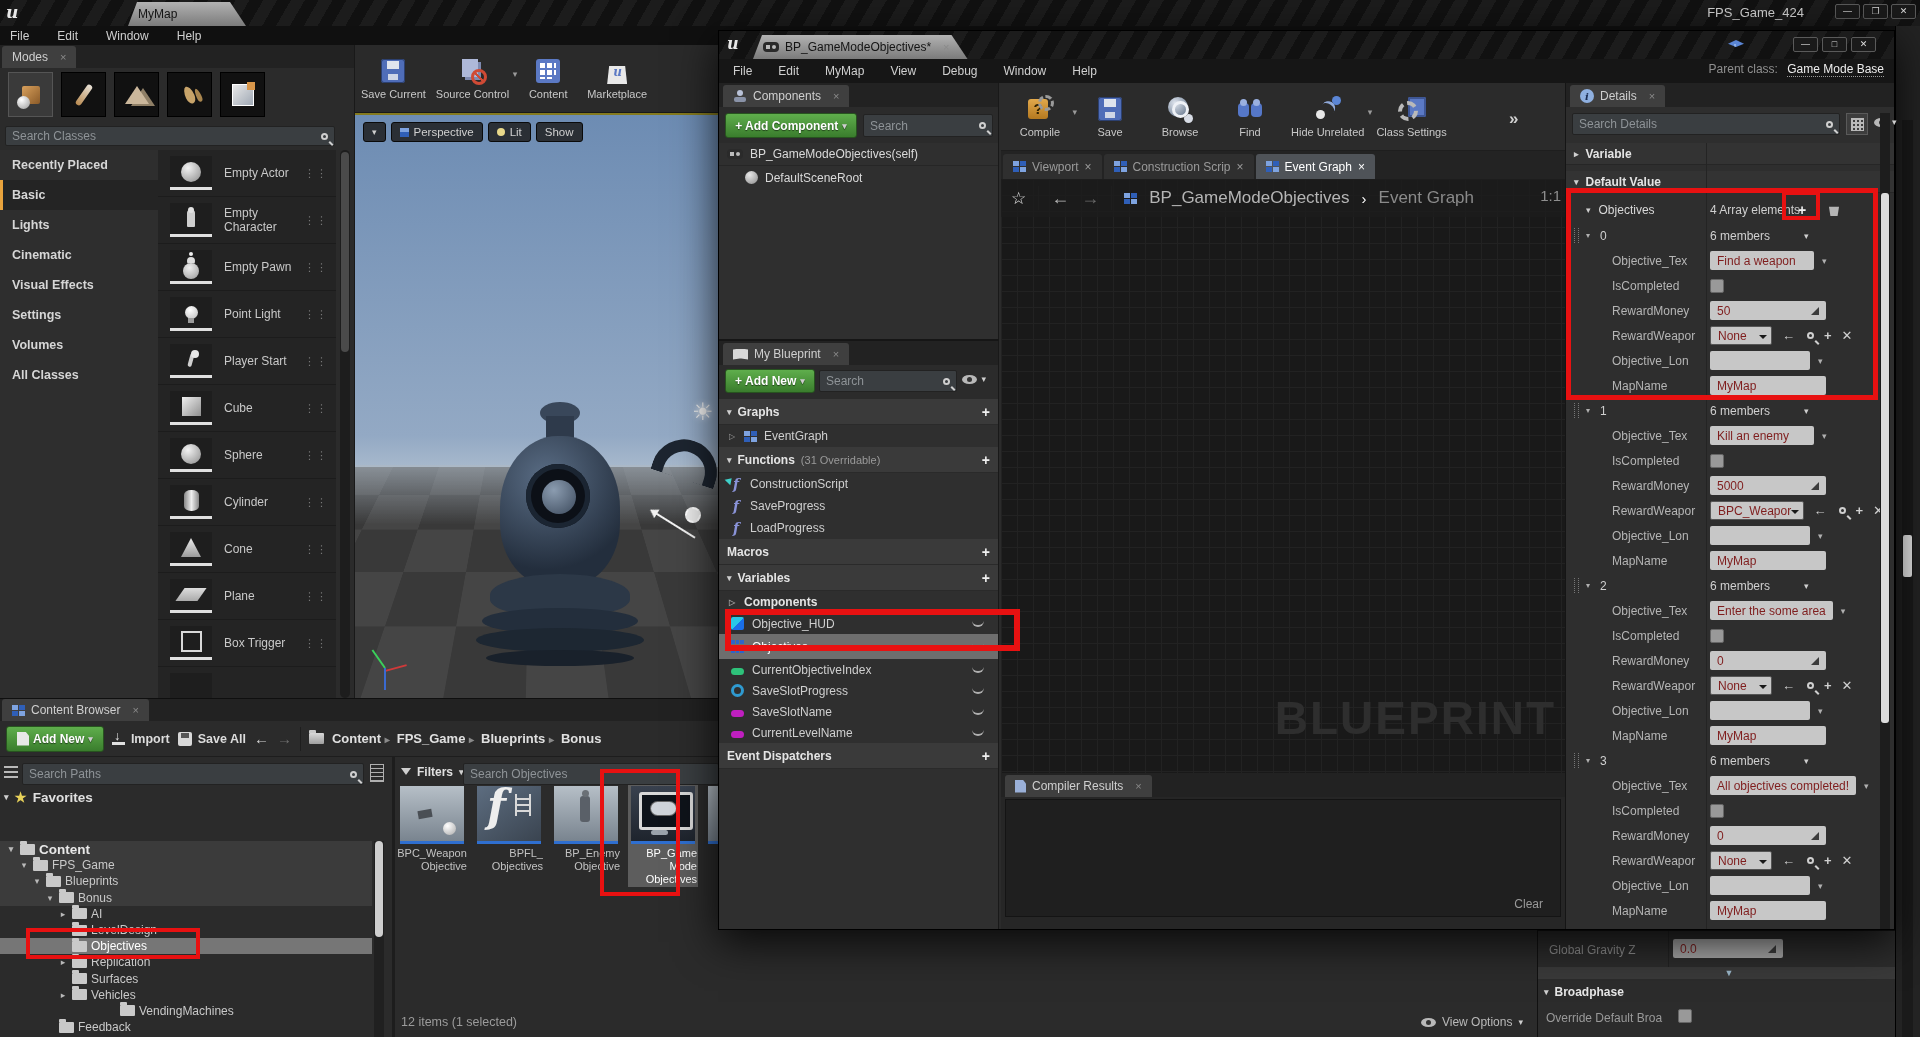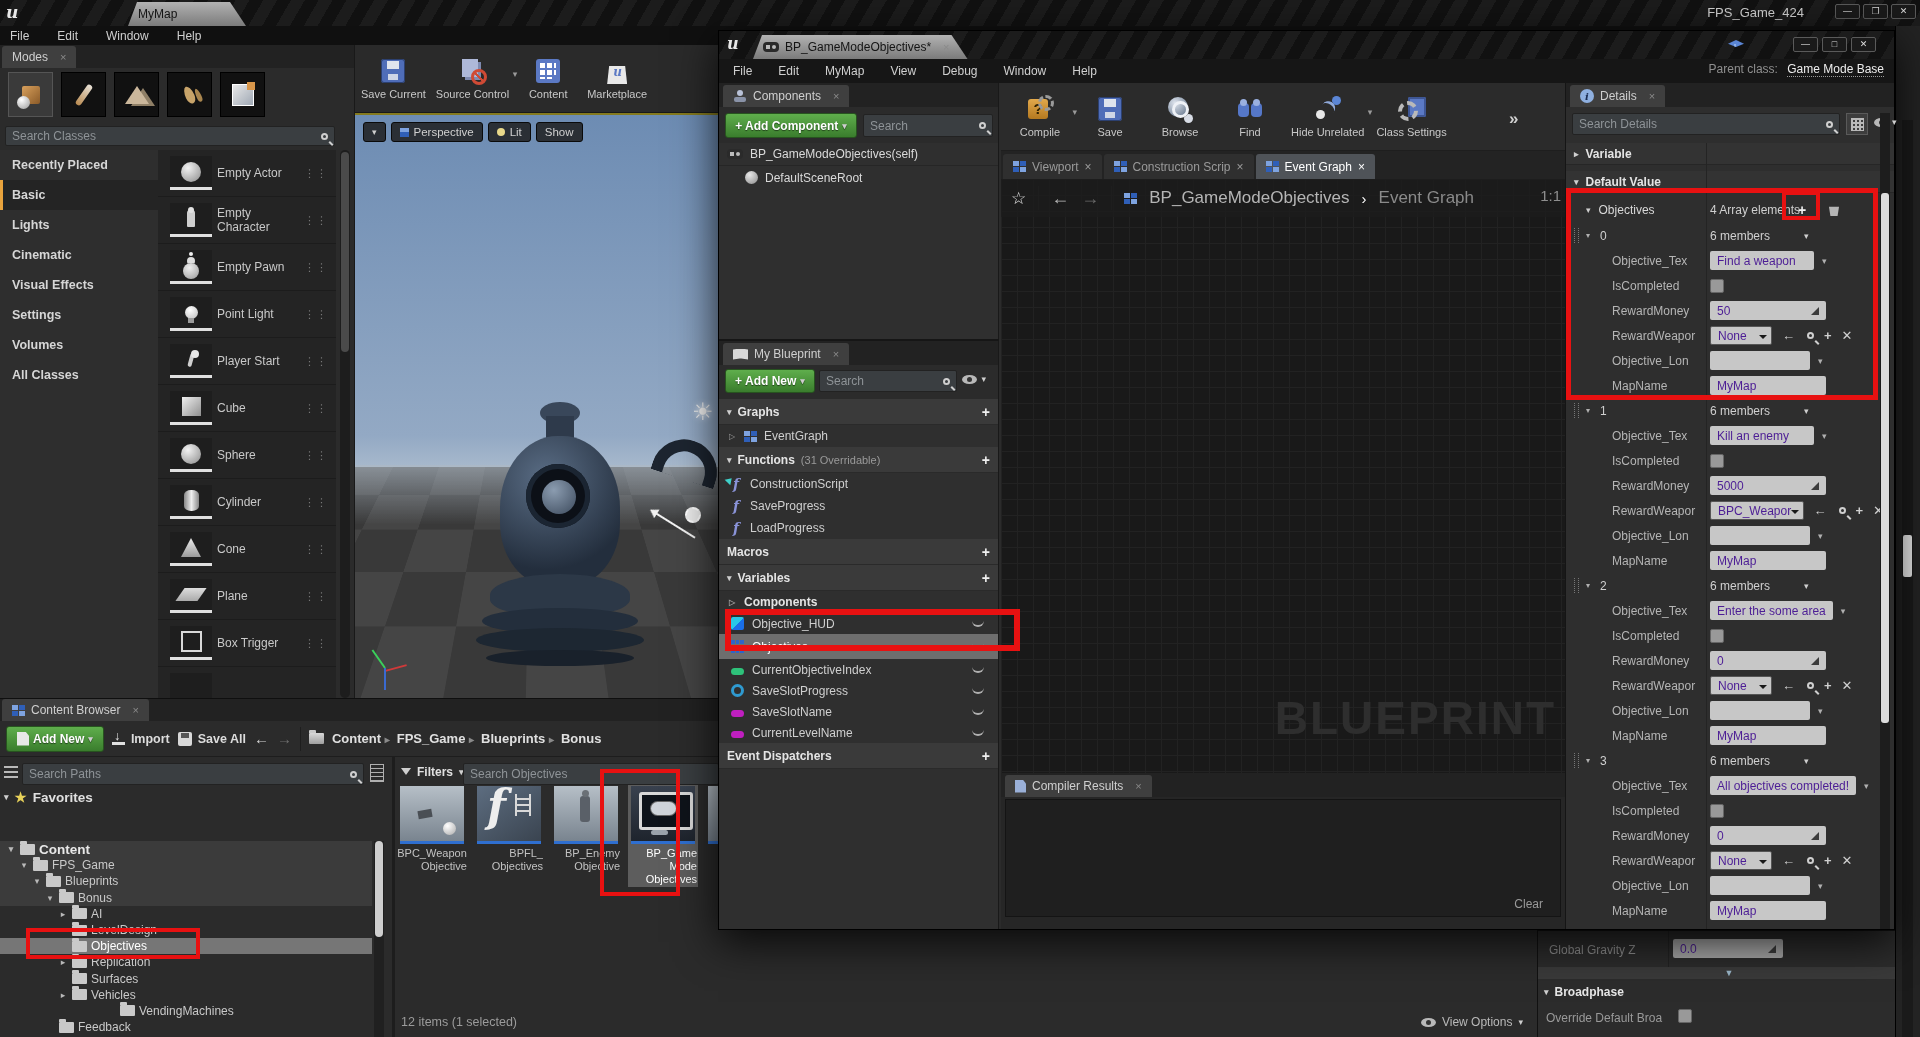--- a/index.html
+++ b/index.html
@@ -16,21 +16,21 @@
   .srch input::placeholder{color:#8e9397}
   .mag{width:7px;height:7px;border:2px solid #cfcfcf;border-radius:50%;position:relative;flex:none}
   .mag::after{content:"";position:absolute;width:2px;height:5px;background:#cfcfcf;transform:rotate(-45deg);left:7px;top:6px}
   .eye{width:15px;height:9px;background:#b9b9b9;border-radius:50%;position:relative}
   .eye::after{content:"";position:absolute;width:5px;height:5px;background:#333;border-radius:50%;left:5px;top:2px}
   .ceye{width:12px;height:6px;border-bottom:2px solid #b0b0b0;border-radius:0 0 12px 12px}
   .caret{font-size:9px;color:#cfcfcf}
   .chk{width:14px;height:14px;background:#999;border:1px solid #666;border-radius:2px}
   .winbtn{width:25px;height:15px;background:#1a1a1a;border:1px solid #5a5a5a;border-radius:2px;display:flex;align-items:center;justify-content:center;color:#dcdcdc;font-size:9px;line-height:1}
   .vline{width:1px;background:#1e1e1e}
-  .lin{display:inline-flex;align-items:center;background:#c7c7c7;color:#4c1d95;border-radius:2px;height:19px;padding:0 7px;font-size:12px;white-space:nowrap}
+  .lin{display:inline-flex;align-items:center;background:#c7c7c7;color:#7f1d1d;border-radius:2px;height:19px;padding:0 7px;font-size:12px;white-space:nowrap}
   .rsz{width:0;height:0;border-left:8px solid transparent;border-bottom:8px solid #3c3c3c;margin-left:auto}
   .plus{color:#f0f0f0;font-weight:bold;font-size:14px;line-height:1}
   .trash{width:12px;height:12px;background:#b5b5b5;clip-path:polygon(8% 22%,92% 22%,80% 100%,20% 100%);position:relative}
   .trash::before{content:"";position:absolute;left:2px;right:2px;top:0;height:2px;background:#b5b5b5}
   
   #titlebar{left:0;top:0;width:1920px;height:26px}
   #ulogo{left:6px;top:2px;font:bold italic 17px "DejaVu Serif",serif;color:#e8e8e8}
   #tab-mymap{left:128px;top:2px;height:24px;width:118px}
   #win-title{right:116px;top:5px;color:#cfcfcf;font-size:13px}
   #cap-main{right:252px;top:6px}
@@ -67,21 +67,21 @@
   .g-paint::before{content:"";width:6px;height:24px;background:linear-gradient(#e8e2d8,#b98a50);border-radius:3px;transform:rotate(35deg)}
   .g-land::before{content:"";width:0;height:0;border-left:12px solid transparent;border-right:12px solid transparent;border-bottom:18px solid #cbb79b;filter:drop-shadow(6px 2px 0 #8f7f66)}
   .g-fol::before{content:"";width:9px;height:18px;background:#c8a46a;border-radius:50% 50% 50% 50%/60% 60% 40% 40%;transform:rotate(-25deg);box-shadow:8px 4px 0 -2px #a8854e}
   .g-geo::before{content:"";width:20px;height:20px;background:linear-gradient(135deg,#e8e8e8,#9fa8b4);border:1px solid #fff}
   .g-geo::after{content:"";position:absolute;right:9px;top:9px;width:8px;height:8px;background:#d8964a}
   #modes-search{position:absolute;left:5px;top:81px;width:330px;height:20px}
   #modes-cats{position:absolute;left:0;top:105px;width:158px;bottom:0;background:#2e2e2e}
   .mcat{height:30px;display:flex;align-items:center;padding-left:12px;font-weight:bold;color:#d6d6d6;font-size:12.5px;position:relative}
   .mcat.selected{background:#242424;box-shadow:inset 3px 0 0 #e8a33d}
   #modes-items{position:absolute;left:158px;top:105px;right:18px;bottom:0;background:#242424;overflow:hidden}
-  .mitem{height:47px;display:flex;align-items:center;gap:5px;padding-left:12px;border-bottom:1px solid #1c1c1c;position:relative}
+  .mitem{height:47px;display:flex;align-items:center;gap:12px;padding-left:12px;border-bottom:1px solid #1c1c1c;position:relative}
   .th{width:42px;height:34px;background:#1e1e1e;border-bottom:3px solid #e0e0e0;position:relative;flex:none;display:flex;align-items:center;justify-content:center}
   .grip{margin-left:auto;margin-right:8px;color:#777;font-size:11px;letter-spacing:1px}
   .type-actor .th::before,.type-sphere .th::before{content:"";width:20px;height:20px;border-radius:50%;background:radial-gradient(circle at 35% 30%,#f2f2f2,#8a8a8a)}
   .type-character .th::before{content:"";width:8px;height:17px;background:#cfcfcf;border-radius:3px 3px 1px 1px}
   .type-character .th::after{content:"";position:absolute;top:4px;width:6px;height:6px;border-radius:50%;background:#e2e2e2}
   .type-pawn .th::before{content:"";width:16px;height:16px;border-radius:50%;background:radial-gradient(circle at 40% 30%,#eee,#999);box-shadow:0 -10px 0 -4px #ddd,0 -17px 0 -6px #eee}
   .type-pawn .th{padding-top:10px}
   .type-light .th::before{content:"";width:13px;height:13px;border-radius:50%;background:radial-gradient(circle at 40% 30%,#fff,#bbb)}
   .type-light .th::after{content:"";position:absolute;bottom:5px;width:6px;height:5px;background:#9a9a9a}
   .type-playerstart .th::before{content:"";width:4px;height:14px;background:#cfcfcf;border-radius:2px;transform:rotate(15deg)}

